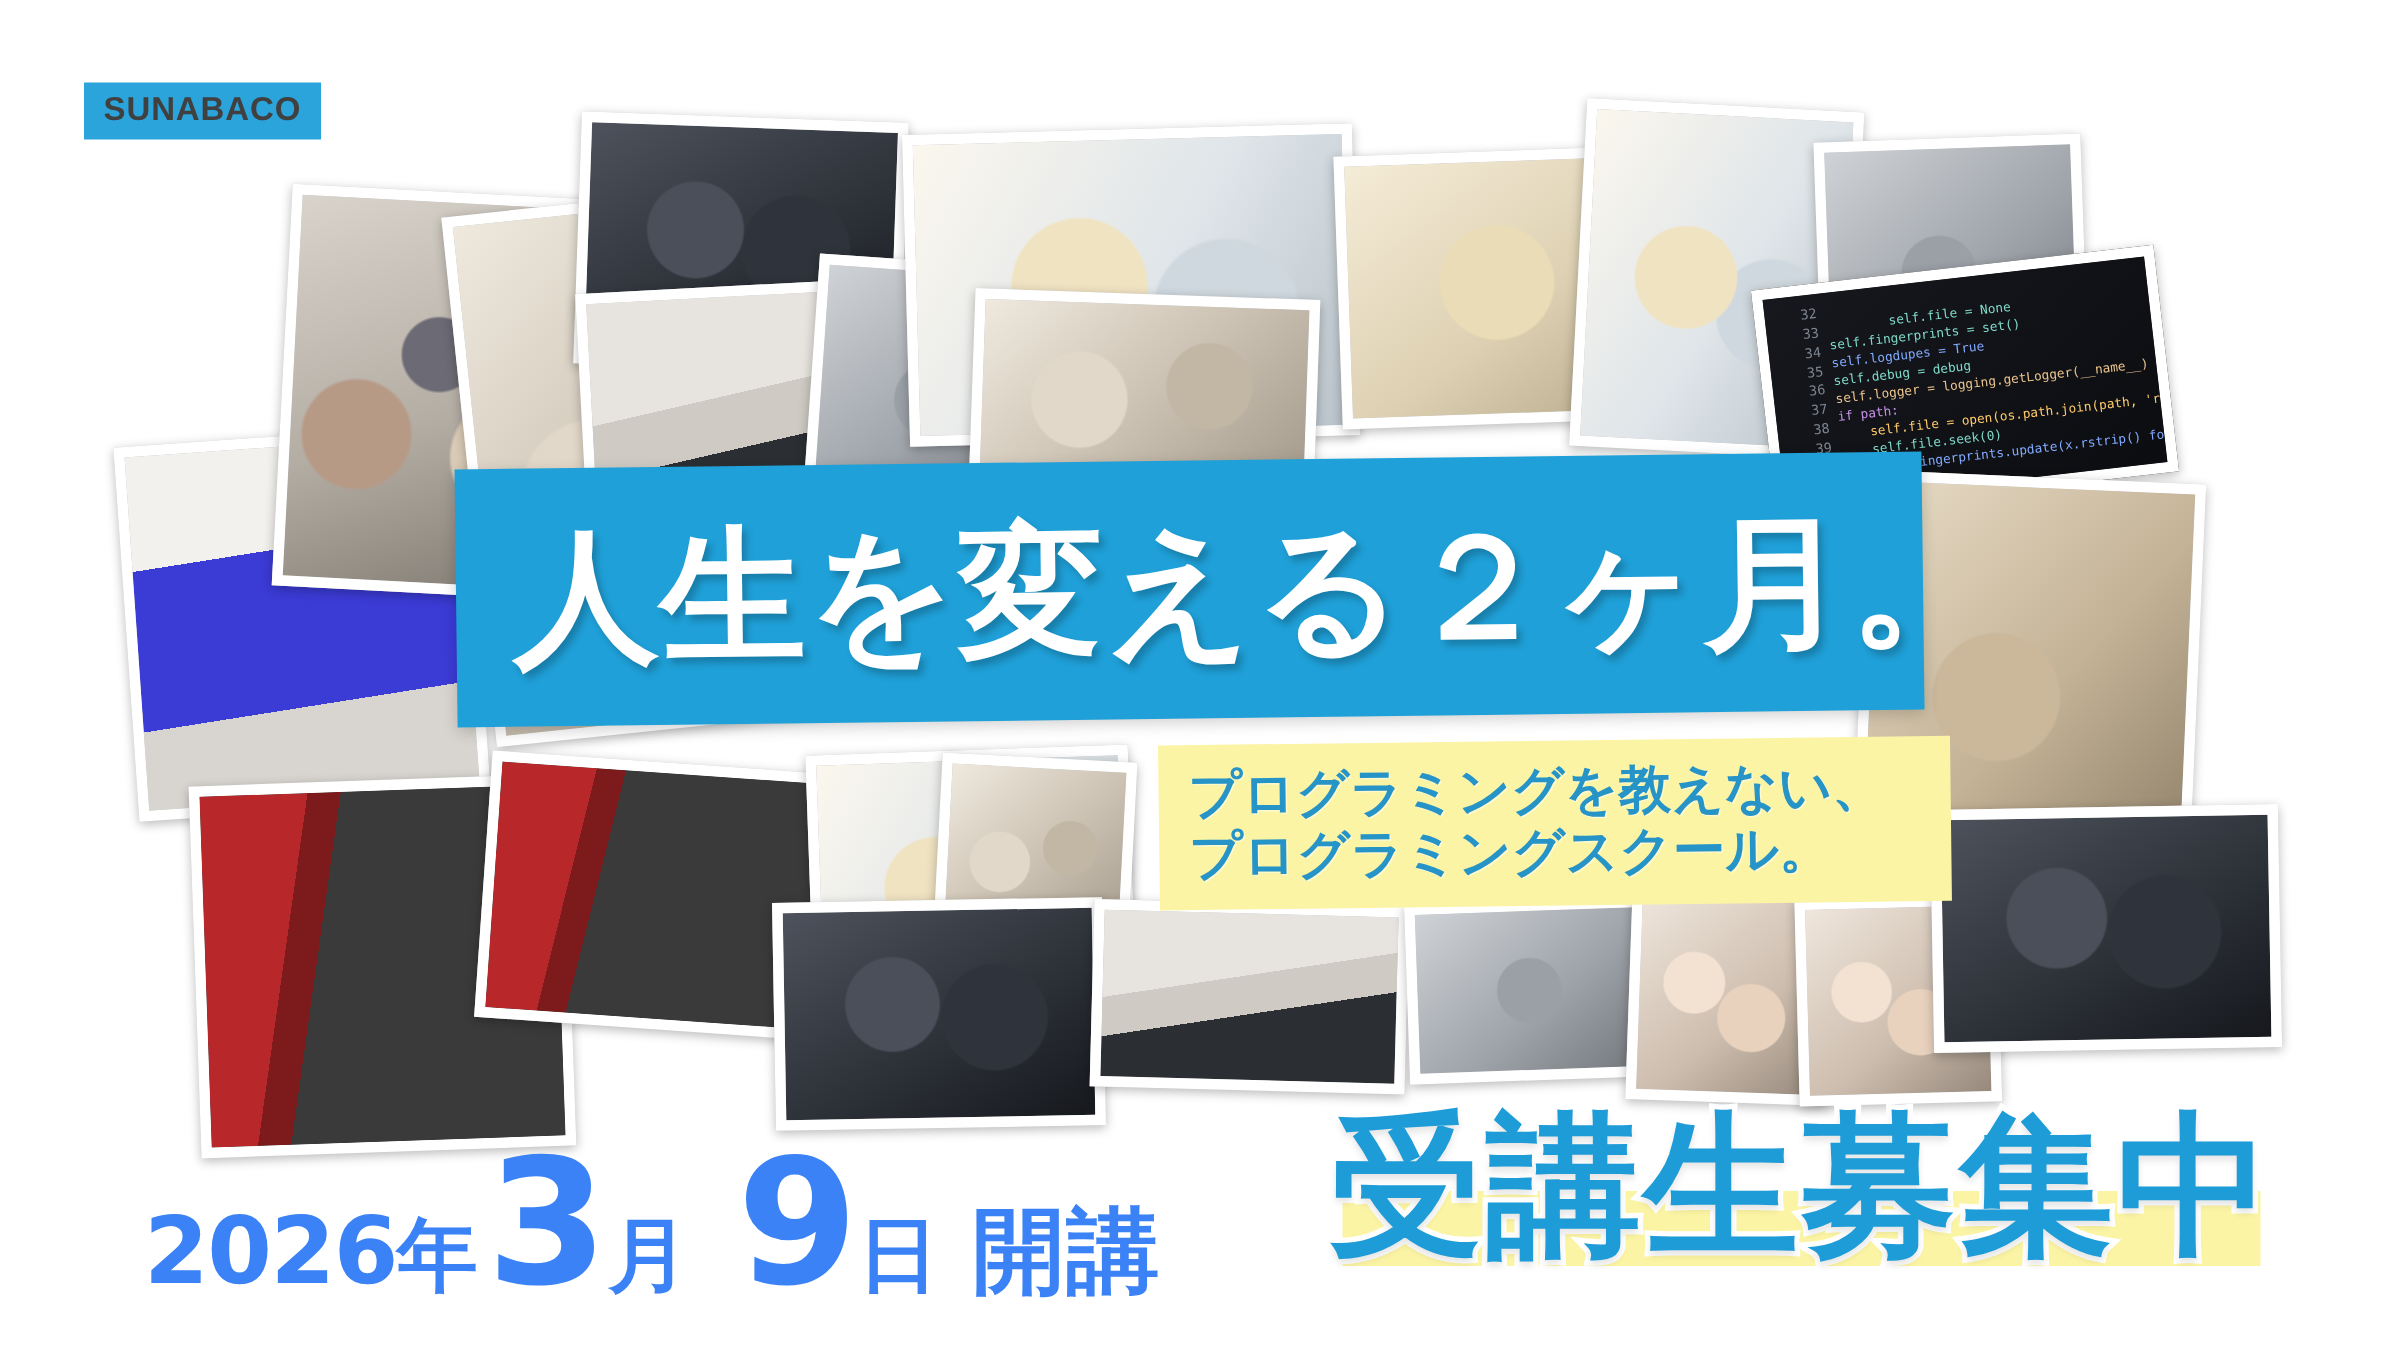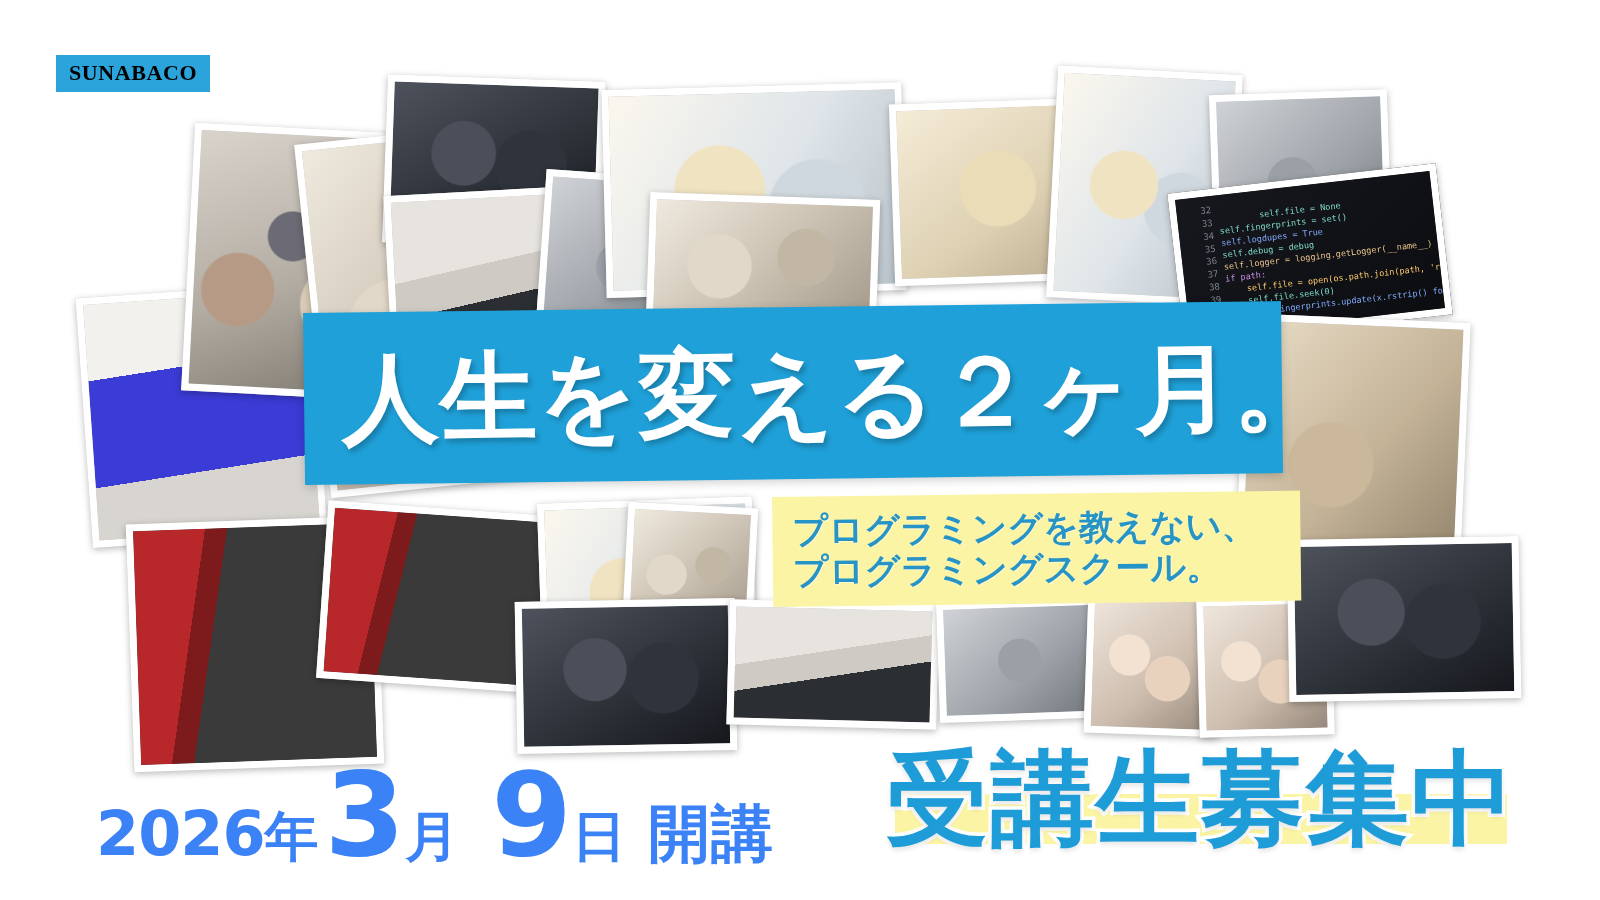--- a/index.html
+++ b/index.html
@@ -167,37 +167,37 @@
     position:absolute;
     left:0;bottom:22px;
     width:100%;
     text-align:right;
     font-size:103px;
     font-weight:700;
     line-height:1;
     color:#1E9CD7;
     letter-spacing:2px;
     white-space:nowrap;
-    font-family:Liberation Sans, sans-serif;
+    font-family:Liberation Mono, monospace;
     -webkit-text-stroke:7px #ffffff;
     paint-order:stroke fill;
     text-shadow:0 3px 5px rgba(0,0,0,.10);
   }
 
   
   #logo-badge{
     position:absolute;left:56px;top:55px;
     background:#2BA3DB;
     padding:7px 13px 8px 13px;
     display:inline-block;
   }
   #logo-text{
-    color:#000000;font-size:22px;font-weight:700;
+    color:#404040;font-size:22px;font-weight:700;
     letter-spacing:.6px;line-height:1;
-    font-family:Liberation Serif, serif;
+    font-family:Liberation Sans, sans-serif;
   }
 </style>
 </head>
 <body>
 
 <div id="banner">
 
   <div id="collage">
 
     <div class="photo ph-screen" style="left:84px;top:290px;width:235px;height:250px;transform:rotate(-4deg);">

